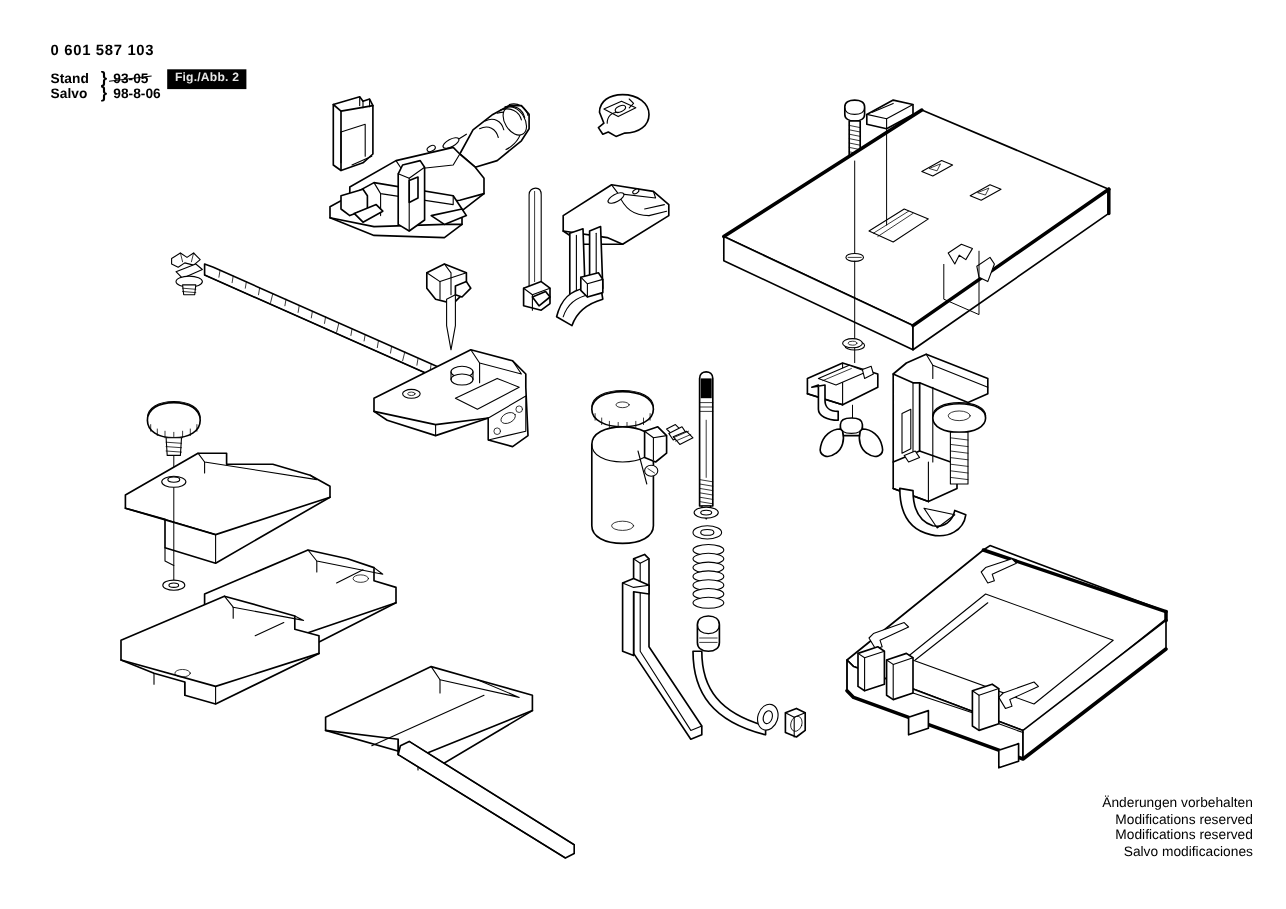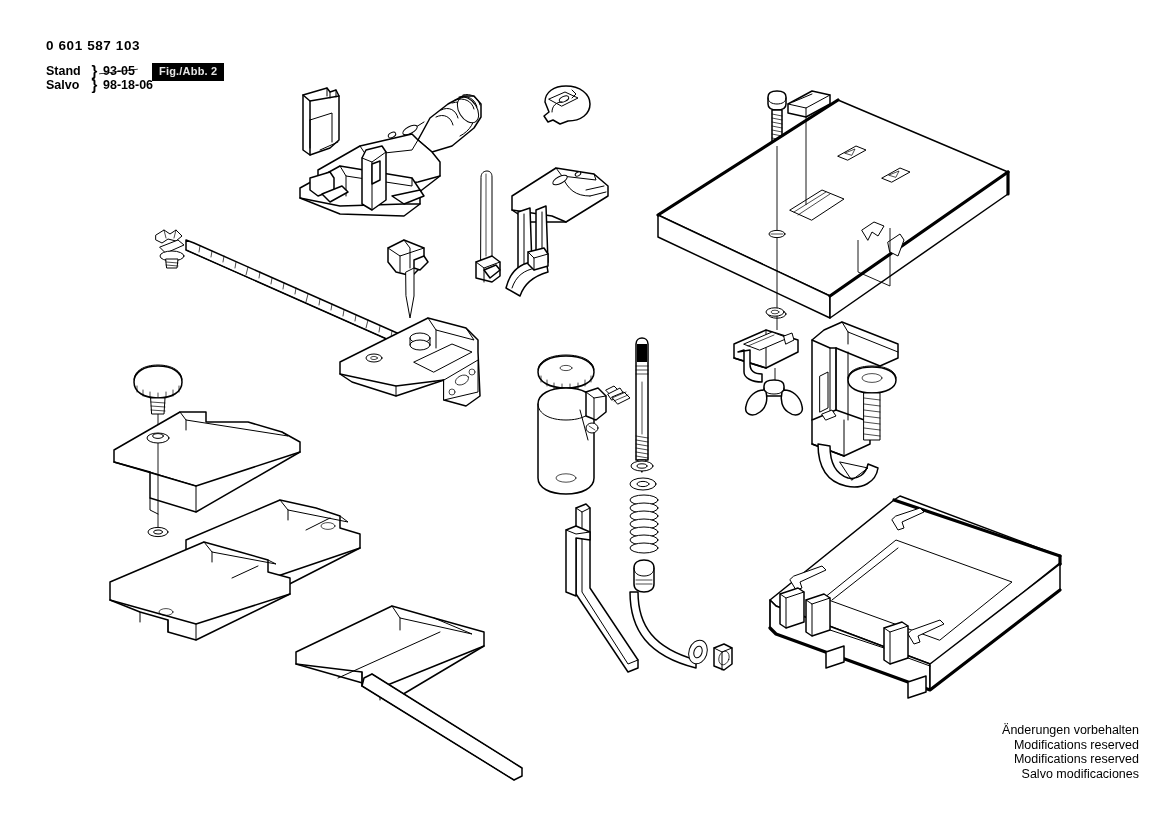--- a/index.html
+++ b/index.html
@@ -175,21 +175,21 @@
 
   <div id="revision-table">
     <div class="rev-row">
       <span class="rev-label">Stand</span>
       <span class="rev-brace">}</span>
       <span class="rev-value struck">93-05</span>
     </div>
     <div class="rev-row">
       <span class="rev-label">Salvo</span>
       <span class="rev-brace">}</span>
-      <span class="rev-value">98-18-06</span>
+      <span class="rev-value">98-8-06</span>
     </div>
   </div>
 </div>
 
 <div id="figure-badge">Fig./Abb. 2</div>
 
 <div id="drawing">
 <svg viewBox="0 0 1169 826" xmlns="http://www.w3.org/2000/svg">
 
   <g>

